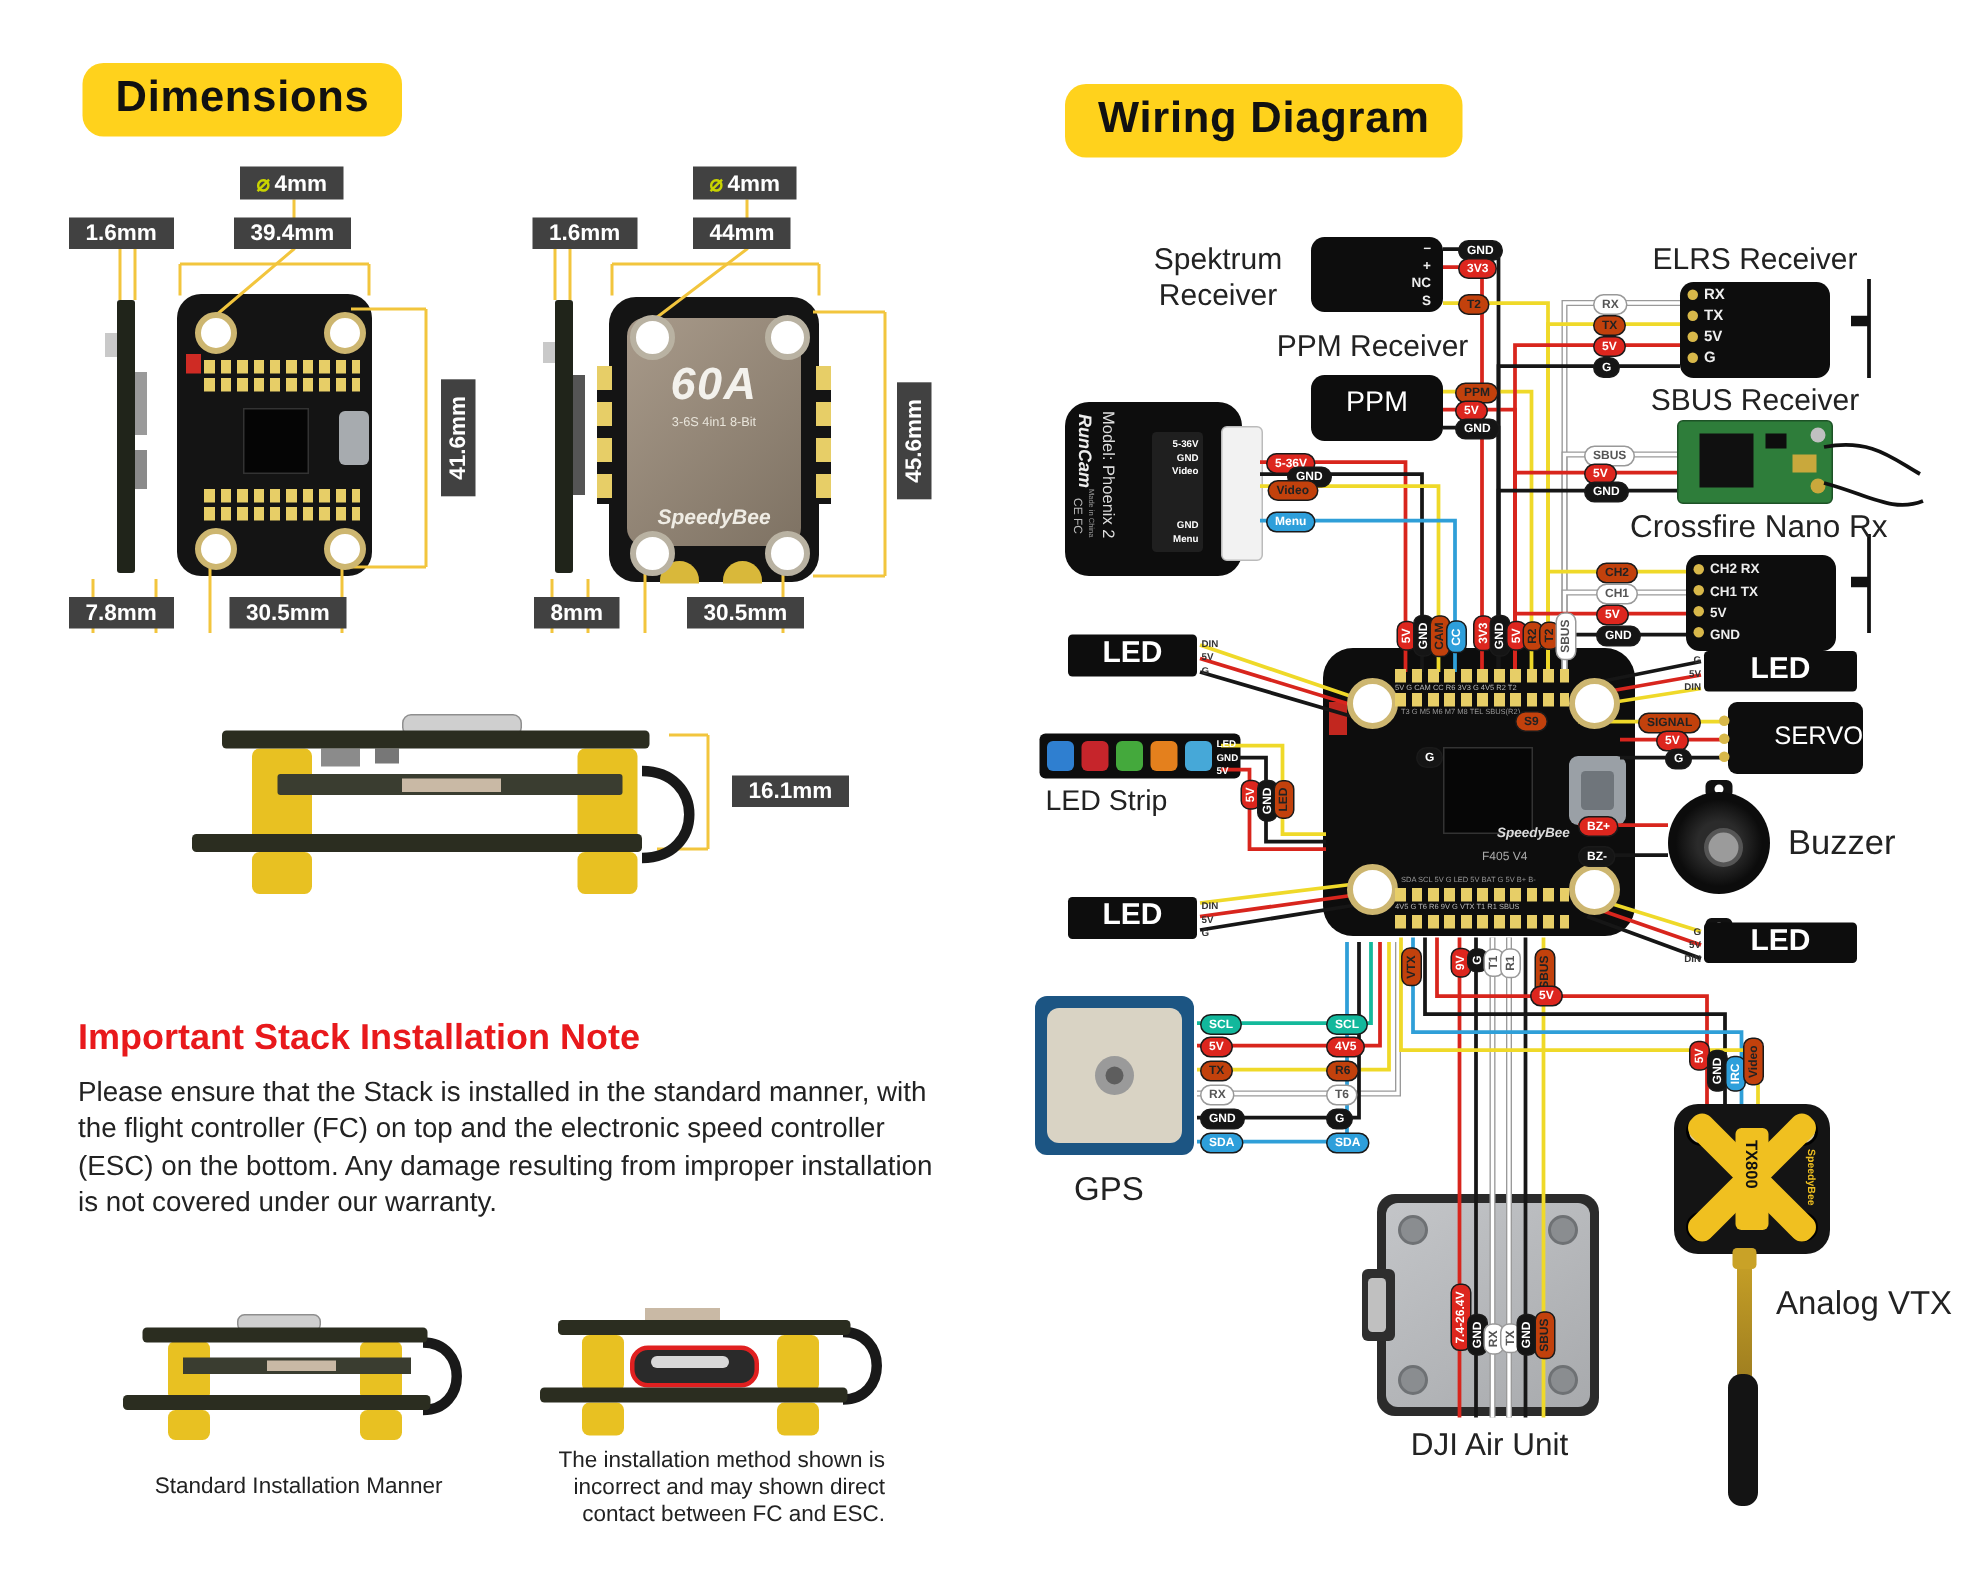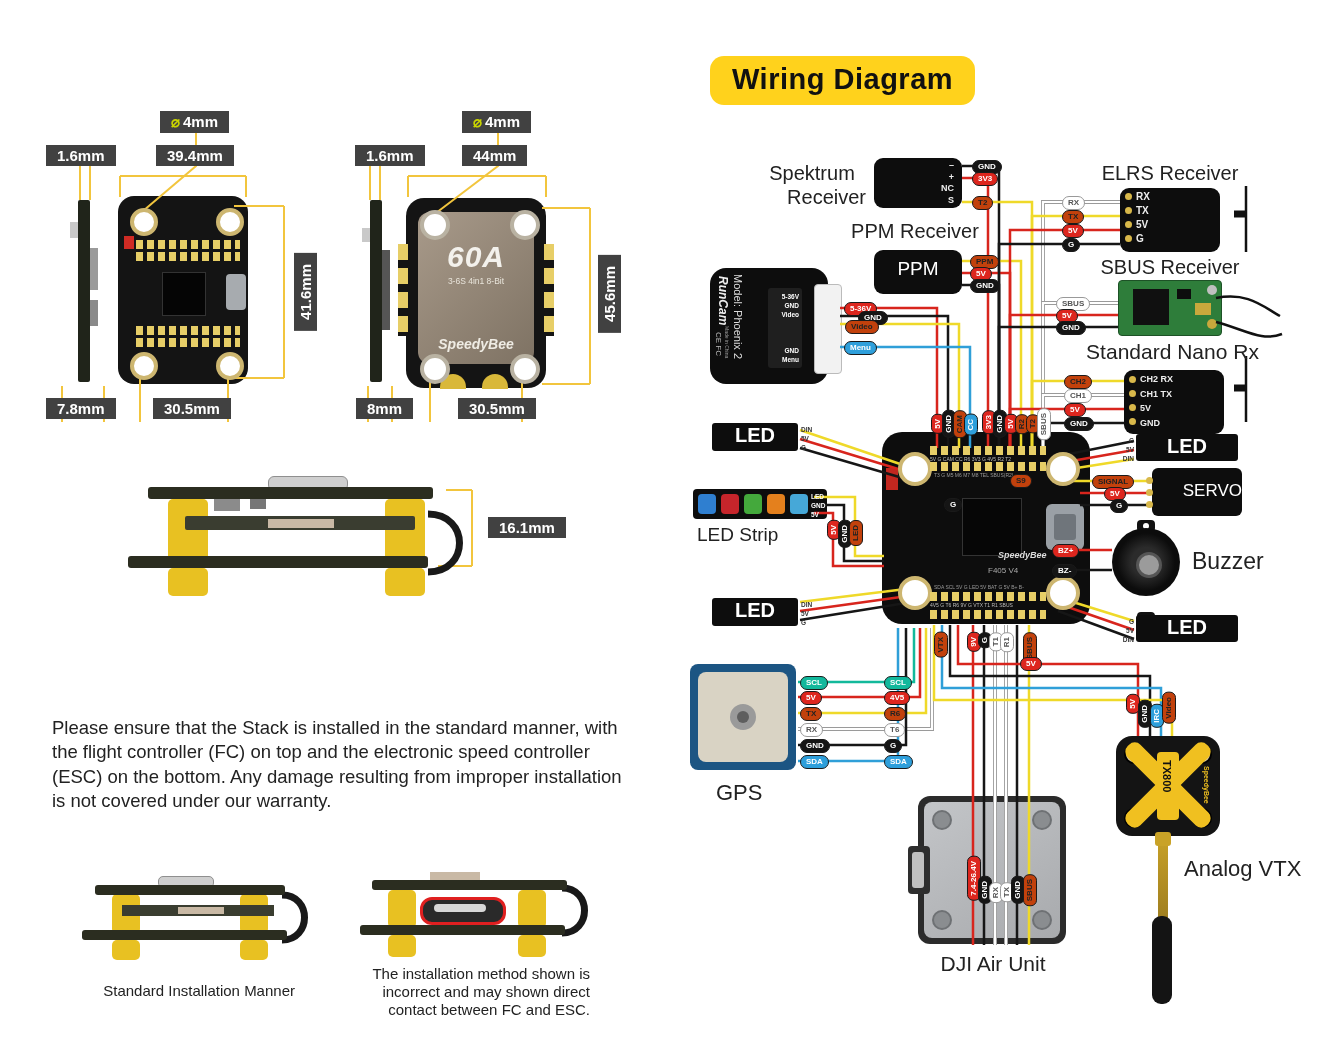--- a/index.html
+++ b/index.html
@@ -179,20 +179,21 @@
   </g>
 
   <g fill="none" stroke-width="2.5">
     <path d="M958,625 V664 H1138 V736" stroke="#D8251D"></path>
     <path d="M950,625 V676 H1150 V736" stroke="#161616"></path>
     <path d="M942,625 V688 H1161 V736" stroke="#2F9FD8"></path>
     <path d="M934,625 V700 H1172 V736" stroke="#EFD929"></path>
   </g>
 </svg>
 
+<div class="pill" style="left:55px;top:42px">Dimensions</div>
 
 <span class="dim" style="left:160px;top:111px"><i class="dia">⌀</i><span>4mm</span></span>
 <span class="dim" style="left:46px;top:145px">1.6mm</span>
 <span class="dim" style="left:156px;top:145px">39.4mm</span>
 <span class="dimv" style="left:294px;top:253px">41.6mm</span>
 <span class="dim" style="left:46px;top:398px">7.8mm</span>
 <span class="dim" style="left:153px;top:398px">30.5mm</span>
 
 <div class="dev" style="left:78px;top:200px;width:12px;height:182px;background:#20241a;border-radius:2px"></div>
 <div class="dev" style="left:90px;top:248px;width:8px;height:42px;background:#9a9a9a"></div>
@@ -243,20 +244,21 @@
 <div class="standoff" style="left:385px;top:499px;width:40px;height:62px"></div>
 <div class="dev" style="left:185px;top:516px;width:230px;height:14px;background:#3a3d30;border-radius:2px;z-index:2"></div>
 <div class="dev" style="left:268px;top:519px;width:66px;height:9px;background:#c9b9a5;z-index:3"></div>
 <div class="dev" style="left:214px;top:499px;width:26px;height:12px;background:#8b8b8b;z-index:2"></div>
 <div class="dev" style="left:250px;top:499px;width:16px;height:10px;background:#777;z-index:2"></div>
 <div class="plate" style="left:128px;top:556px;width:300px;height:12px"></div>
 <div class="standoff" style="left:168px;top:568px;width:40px;height:28px"></div>
 <div class="standoff" style="left:385px;top:568px;width:40px;height:28px"></div>
 <span class="dim" style="left:488px;top:517px">16.1mm</span>
 
+<div class="abs" style="left:52px;top:678px;font-size:24px;font-weight:800;color:#E8191C;z-index:2">Important Stack Installation Note</div>
 <div class="abs" style="left:52px;top:716px;width:580px;font-size:18.5px;line-height:1.32;color:#222;z-index:2">Please ensure that the Stack is installed in the standard manner, with the flight controller (FC) on top and the electronic speed controller (ESC) on the bottom. Any damage resulting from improper installation is not covered under our warranty.</div>
 
 <div class="plate" style="left:95px;top:885px;width:190px;height:10px"></div>
 <div class="dev" style="left:158px;top:876px;width:54px;height:10px;background:#cfcfcf;border-radius:5px;border:1px solid #8f8f8f"></div>
 <div class="standoff" style="left:112px;top:894px;width:28px;height:40px"></div>
 <div class="standoff" style="left:240px;top:894px;width:28px;height:40px"></div>
 <div class="dev" style="left:122px;top:905px;width:152px;height:11px;background:#3a3d30;z-index:2"></div>
 <div class="dev" style="left:178px;top:907px;width:46px;height:7px;background:#c9b9a5;z-index:3"></div>
 <div class="plate" style="left:82px;top:930px;width:205px;height:10px"></div>
 <div class="standoff" style="left:112px;top:940px;width:28px;height:20px"></div>
@@ -272,21 +274,21 @@
 <div class="plate" style="left:360px;top:925px;width:205px;height:10px"></div>
 <div class="standoff" style="left:388px;top:935px;width:28px;height:22px"></div>
 <div class="standoff" style="left:518px;top:935px;width:28px;height:22px"></div>
 <div class="caption" style="left:350px;top:965px;width:240px">The installation method shown is</div>
 <div class="caption" style="left:350px;top:983px;width:240px">incorrect and may shown direct</div>
 <div class="caption" style="left:350px;top:1001px;width:240px">contact between FC and ESC.</div>
 
 <div class="pill" style="left:710px;top:56px">Wiring Diagram</div>
 
 <div class="devlabel" style="left:758px;top:162px;width:108px;text-align:center">Spektrum</div>
-<div class="devlabel" style="left:758px;top:186px;width:108px;text-align:right">Receiver</div>
+<div class="devlabel" style="left:758px;top:186px;width:108px;text-align:center">Receiver</div>
 <div class="bb" style="left:874px;top:158px;width:88px;height:50px">
   <div class="pintxt" style="position:absolute;right:8px;top:2px;text-align:right;font-size:9px;line-height:11.5px">
     <div>–</div>
     <div>+</div>
     <div>NC</div>
     <div>S</div>
   </div>
 </div>
 <span class="tag c-blk" style="left:972px;top:160px">GND</span>
 <span class="tag c-red" style="left:972px;top:172px">3V3</span>
@@ -323,21 +325,21 @@
   <div style="position:absolute;left:14px;top:8px;width:36px;height:36px;background:#101010"></div>
   <div style="position:absolute;left:58px;top:8px;width:14px;height:10px;background:#0d0d0d"></div>
   <div style="position:absolute;left:76px;top:22px;width:16px;height:12px;background:#c9a83c"></div>
   <div style="position:absolute;left:88px;top:4px;width:10px;height:10px;background:#c0c0c0;border-radius:50%"></div>
   <div style="position:absolute;left:88px;top:38px;width:10px;height:10px;background:#c9a83c;border-radius:50%"></div>
 </div>
 <span class="tag c-wht" style="left:1056px;top:297px">SBUS</span>
 <span class="tag c-red" style="left:1056px;top:309px">5V</span>
 <span class="tag c-blk" style="left:1056px;top:321px">GND</span>
 
-<div class="devlabel" style="left:1085px;top:340px;width:175px;text-align:center;font-size:21px">Standard Nano Rx</div>
+<div class="devlabel" style="left:1085px;top:340px;width:175px;text-align:center;font-size:21px">Crossfire Nano Rx</div>
 <div class="bb" style="left:1124px;top:370px;width:100px;height:64px">
   <div class="pintxt" style="position:absolute;left:16px;top:2px;font-size:9px;line-height:14.5px">
     <div>CH2 RX</div>
     <div>CH1 TX</div>
     <div>5V</div>
     <div>GND</div>
   </div>
   <div class="pad" style="left:5px;top:6px"></div>
       <div class="pad" style="left:5px;top:20px"></div>
   <div class="pad" style="left:5px;top:34px"></div>

